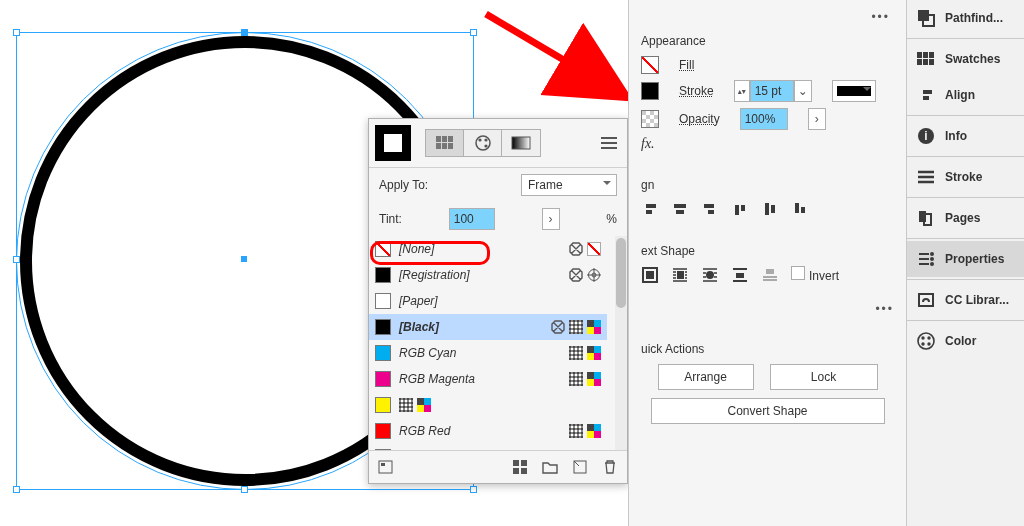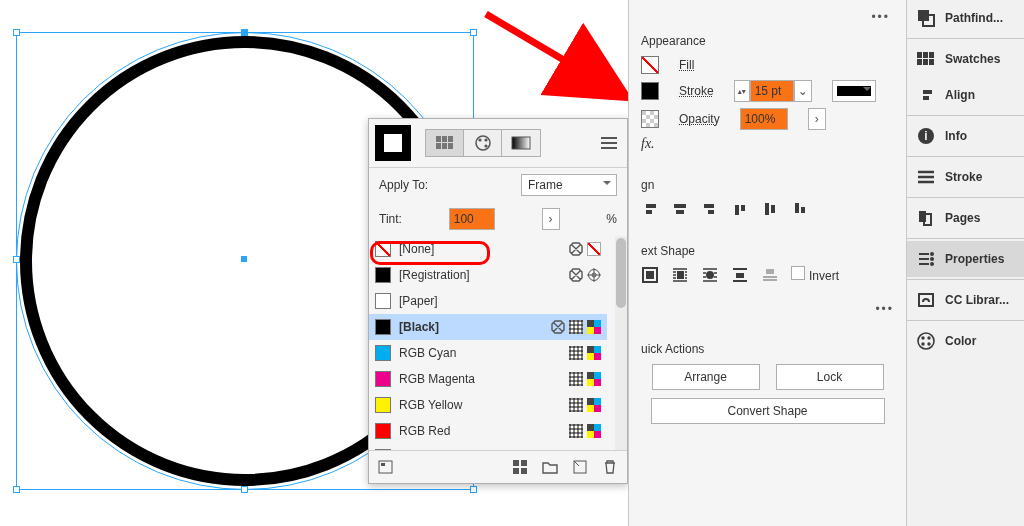--- a/index.html
+++ b/index.html
@@ -20,24 +20,24 @@
   .swatch-hole-inner { width: 18px; height: 18px; background:#fff; }
   .mode-tabs { display:flex; border:1px solid #b0b0b0; background:#efefef; }
   .mode-tab { width: 38px; height: 26px; display:flex; align-items:center; justify-content:center; border-right:1px solid #b0b0b0; cursor:pointer; }
   .mode-tab:last-child{border-right:none;}
   .mode-tab.active{background:#d8d8d8;}
   .hamburger { margin-left:auto; padding:4px; cursor:pointer;}
   .sw-row { display:flex; align-items:center; justify-content:space-between; gap:6px; padding:6px 10px;}
   .sw-row label{ color:#333; }
   .select { height:22px; border:1px solid #b0b0b0; background:#fff; padding:0 18px 0 6px; position:relative; min-width:96px; display:inline-flex; align-items:center; cursor:pointer;}
   .select:after{content:""; position:absolute; right:5px; top:50%; transform:translateY(-50%); border:4px solid transparent; border-top-color:#666;}
-  .num-input { height:22px; border:1px solid #b0b0b0; background:#f97316; padding:0 4px; width:46px; display:inline-flex; align-items:center;}
+  .num-input { height:22px; border:1px solid #b0b0b0; background:#7dd3fc; padding:0 4px; width:46px; display:inline-flex; align-items:center;}
   .num-spin  { height:22px; width:18px; border:1px solid #b0b0b0; background:#fff; display:inline-flex; align-items:center; justify-content:center; cursor:pointer; color:#555;}
 
-  .sw-list { max-height: 214px; overflow:hidden; position:relative; padding-right:20px; }
+  .sw-list { max-height: 214px; overflow:hidden; position:relative; padding-right:20px;font-style:italic; }
   .sw-scroll { position:absolute; right:0; top:0; bottom:0; width:12px; background:#ececec; }
   .sw-thumb { position:absolute; right:1px; top:2px; width:10px; height:70px; background:#bfbfbf; border-radius:5px; cursor:pointer;}
   .sw-item { display:flex; align-items:center; height:26px; padding:0 6px; gap:8px; cursor:pointer; border-bottom:1px solid transparent;}
   .sw-item.selected { background:#bcd9ff; }
   .sw-item .chip { width:16px; height:16px; border:1px solid #777; flex:0 0 auto;}
   .none-chip { background:linear-gradient(to top right, #fff 0%,#fff 44%, #ff0000 46%, #ff0000 54%, #fff 56%,#fff 100%); }
   .sw-item .label { flex:1; }
   .sw-item .badges { display:flex; gap:4px; }
   .badge { width:14px; height:14px; }
   .badge.proc { background: conic-gradient(#00aeef 0 25%, #ec008c 0 50%, #fff200 0 75%, #444 0);}
@@ -222,21 +222,20 @@
     <div class="sw-item">
       <div class="chip" style="background:#EC008C"></div>
       <div class="label">RGB Magenta</div>
       <div class="badges">
           <div class="badge grid"></div>
           <div class="badge proc"></div>
         </div>
     </div>
     <div class="sw-item">
       <div class="chip" style="background:#FFF200"></div>
-      <div class="label">RGB Yellow</div>
       <div class="badges">
           <div class="badge grid"></div>
           <div class="badge proc"></div>
         </div>
     </div>
     <div class="sw-item">
       <div class="chip" style="background:#FF0000"></div>
       <div class="label">RGB Red</div>
       <div class="badges">
           <div class="badge grid"></div>
@@ -369,21 +368,21 @@
     <svg width="18" height="18" class="dim">
         <rect x="5" y="3" width="8" height="5" fill="#aaa"></rect>
         <path d="M2 11h14M2 14h14" stroke="#aaa" stroke-width="1.8"></path>
       </svg>
     <span class="dim"><span class="cb"></span><span>Invert</span></span>
   </div>
 
   <div class="kebab" style="position:static; text-align:right; margin:18px 0 0 0;">•••</div>
   <div class="section-title" style="">uick Actions</div>
   <div class="act-row">
-    <div class="btn" style="width:108px">
+    <div class="btn" style="width:96px">
         <span>Arrange</span>
       </div>
     <div class="btn" style="width:108px">
         <span>Lock</span>
       </div>
   </div>
   <div class="act-row">
     <div class="btn" style="width:234px">
         <span>Convert Shape</span>
       </div>

